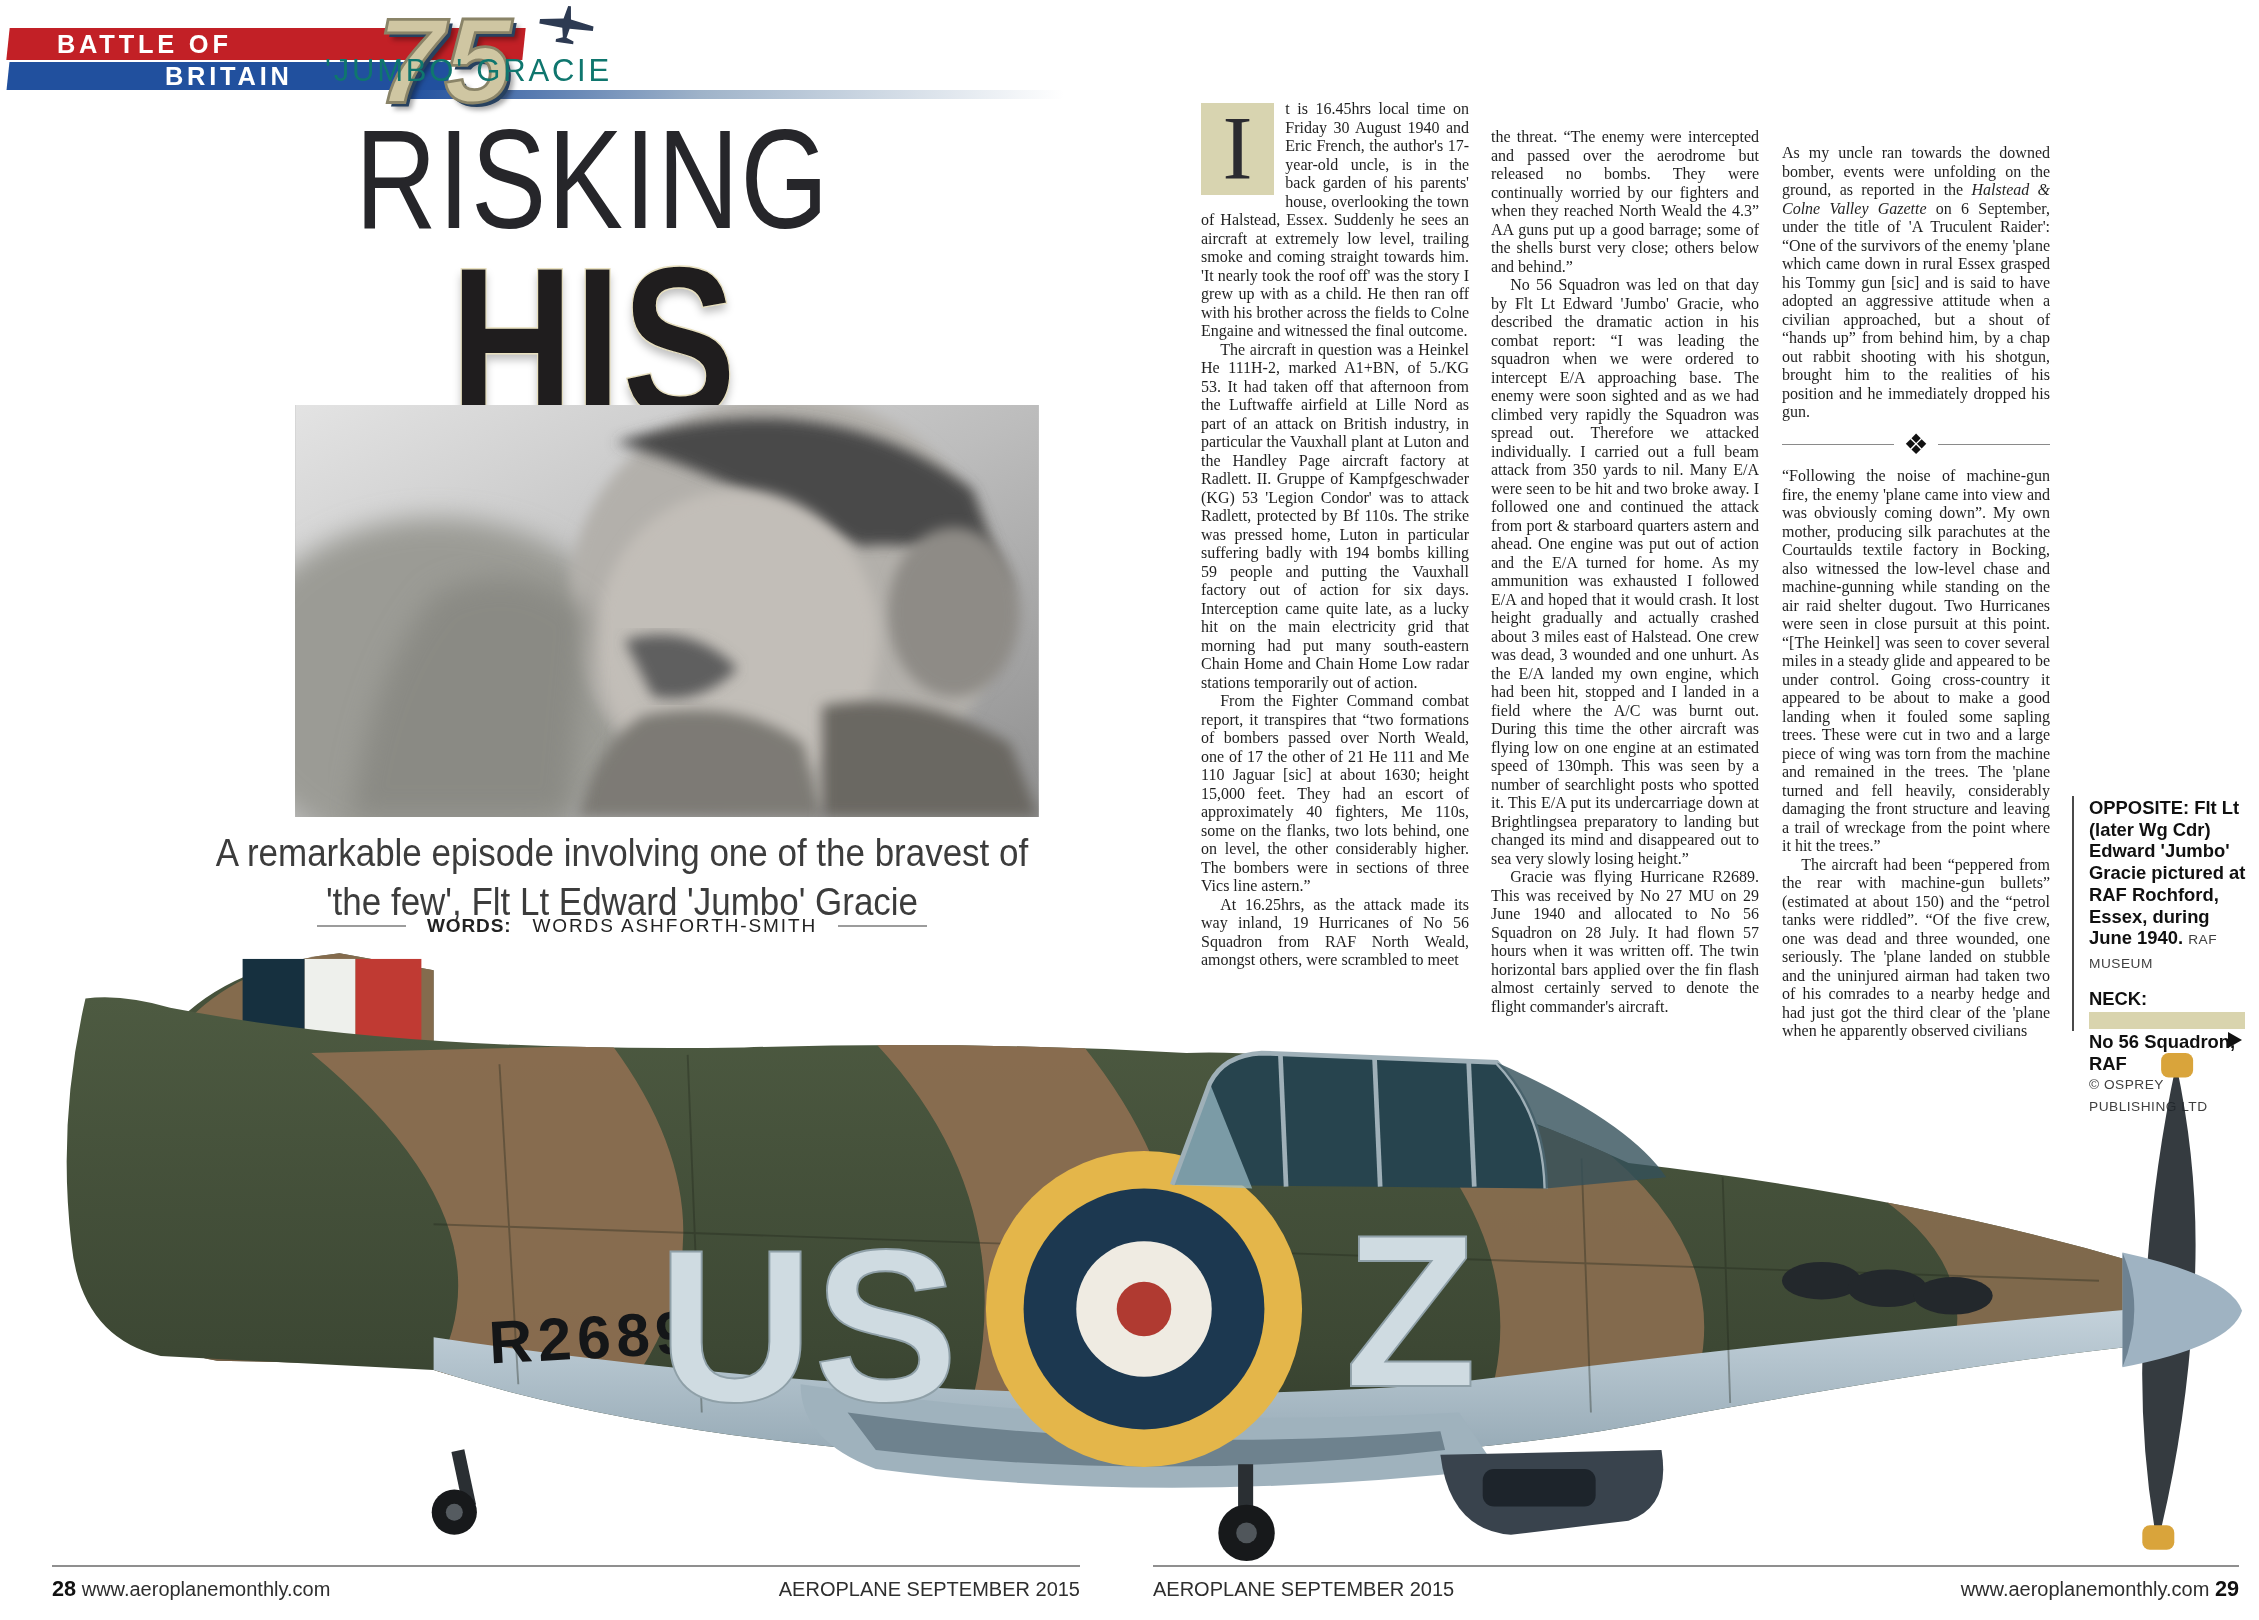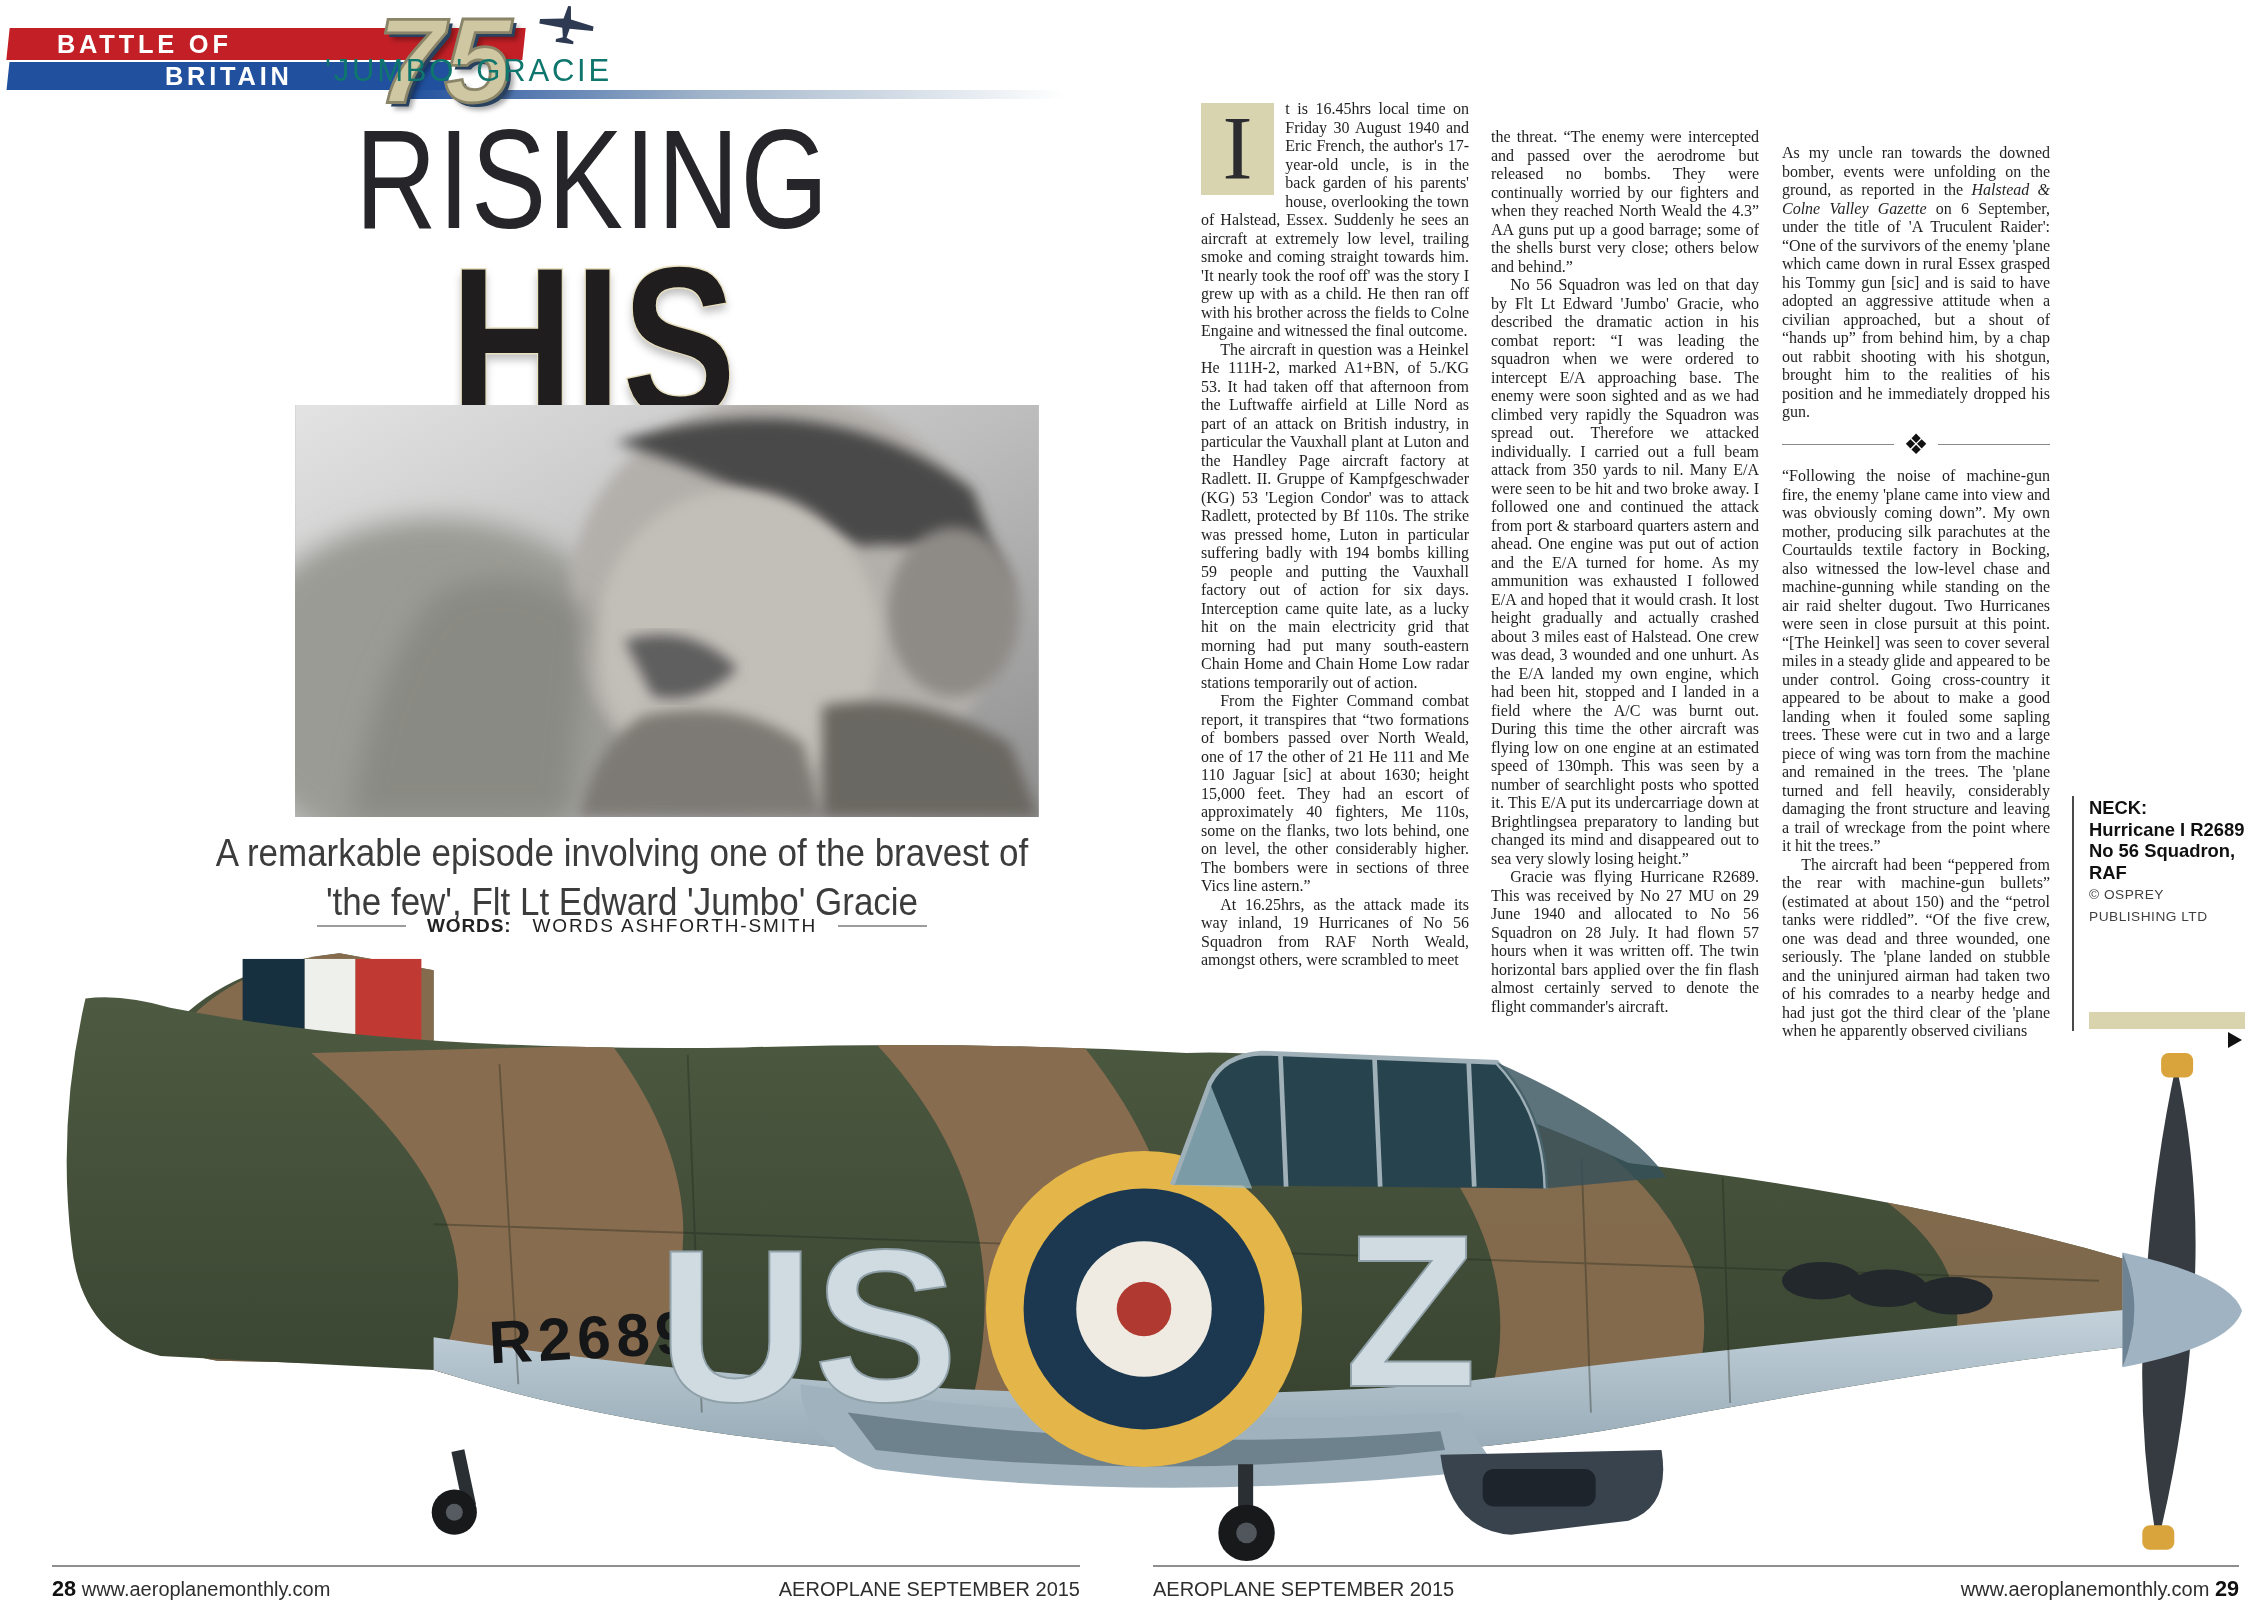--- a/index.html
+++ b/index.html
@@ -157,20 +157,25 @@
       <span class="glyph">❖</span>
       <span class="dline"></span>
     </div>
     <p class="first">“Following the noise of machine-gun fire, the enemy 'plane came into view and was obviously coming down”. My own mother, producing silk parachutes at the Courtaulds textile factory in Bocking, also witnessed the low-level chase and machine-gunning while standing on the air raid shelter dugout. Two Hurricanes were seen in close pursuit at this point. “[The Heinkel] was seen to cover several miles in a steady glide and appeared to be under control. Going cross-country it appeared to be about to make a good landing when it fouled some sapling trees. These were cut in two and a large piece of wing was torn from the machine and remained in the trees. The 'plane turned and fell heavily, considerably damaging the front structure and leaving a trail of wreckage from the point where it hit the trees.”</p>
     <p>The aircraft had been “peppered from the rear with machine-gun bullets” (estimated at about 150) and the “petrol tanks were riddled”. “Of the five crew, one was dead and three wounded, one seriously. The 'plane landed on stubble and the uninjured airman had taken two of his comrades to a nearby hedge and had just got the third clear of the 'plane when he apparently observed civilians</p>
   </div>
 
   <div class="abs caprule"></div>
   <div class="abs capbox">
     <p>
+      <span>OPPOSITE:</span>
+      <span>Flt Lt (later Wg Cdr) Edward 'Jumbo' Gracie pictured at RAF Rochford, Essex, during June 1940.</span>
+      <span class="credit">RAF MUSEUM</span>
+    </p>
+    <p>
       <span style="display:block">NECK:</span>
       <span>Hurricane I R2689 No 56 Squadron, RAF</span>
       <span class="credit" style="display:block">© OSPREY PUBLISHING LTD</span>
     </p>
   </div>
   <div class="abs tanbar"></div>
   <div class="abs cont-arrow"></div>
 
   <div class="abs aircraft">
     <svg width="2232" height="621" viewBox="0 0 2370 660">

